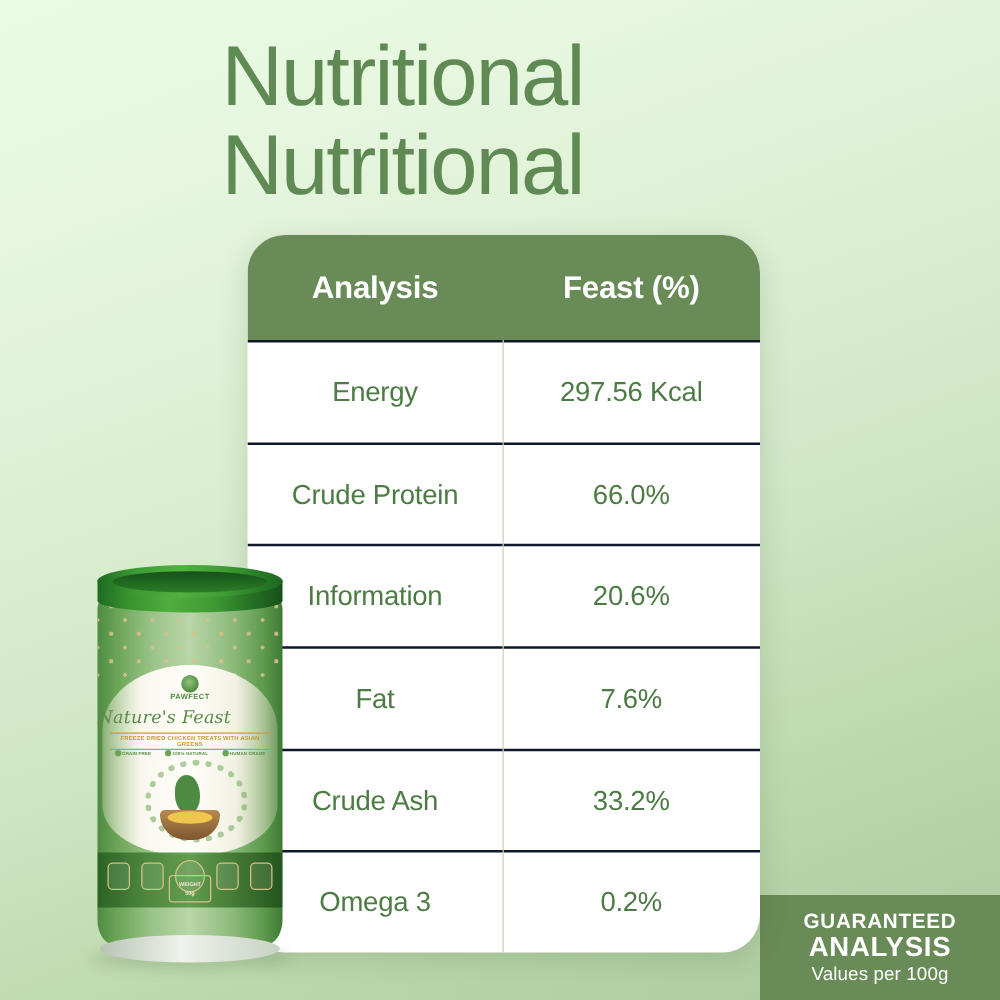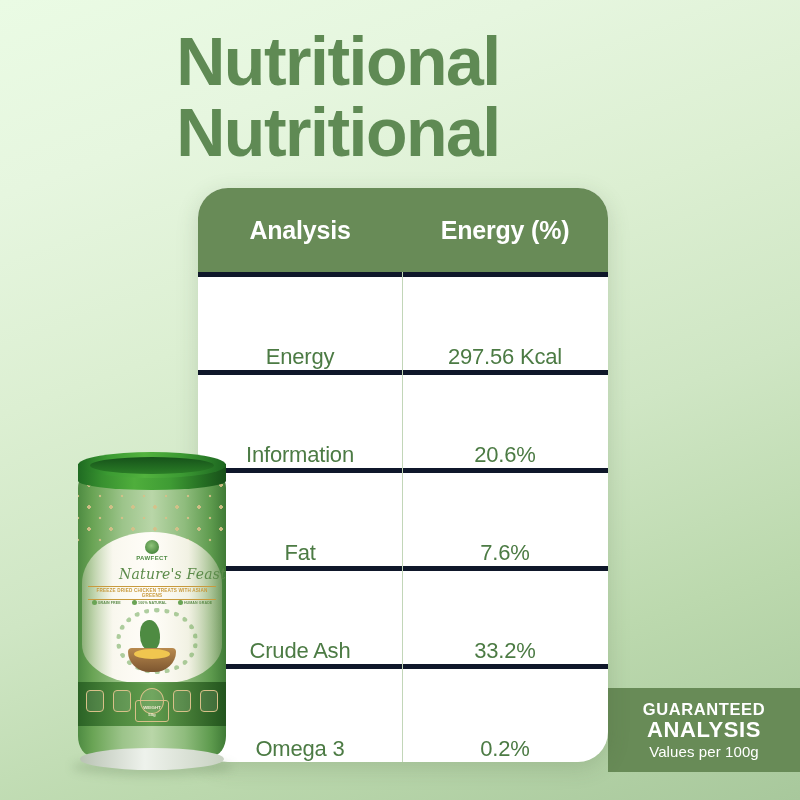--- a/index.html
+++ b/index.html
@@ -25,36 +25,36 @@
         #cfe6c4 58%,
         #bcd9ae 78%,
         #a8c89c 100%);
     overflow: hidden;
   }
 
   
   .title-block {
     position: absolute;
     top: 26px;
-    left: 16px;
+    left: 0;
     width: 644px;
     text-align: center;
     line-height: 1.04;
     color: #5f8a54;
-    font-weight: bold;
+    font-weight: normal;
     font-size: 68px;
     letter-spacing: -1.5px;
   }
   .title-line { display: block; }
 
   
   .ga-band {
     position: absolute;
     left: 608px;
-    top: 688px;
+    top: 716px;
     width: 192px;
     height: 84px;
     background: #688b57;
     display: flex;
     flex-direction: column;
     align-items: center;
     justify-content: center;
     color: #ffffff;
   }
   .ga-line1 {
@@ -109,22 +109,22 @@
 
   .table-body {
     flex: 1 1 auto;
     display: flex;
     flex-direction: column;
     position: relative;
   }
   .trow {
     flex: 1 1 0;
     display: flex;
-    align-items: flex-end;
-    border-top: 5px solid #0f172a;
+    align-items: center;
+    border-top: 2px solid #0f172a;
   }
   .trow:first-child { border-top: none; }
   .tcell {
     font-size: 22px;
     color: #4c7b44;
     text-align: center;
     letter-spacing: -0.2px;
   }
   .cell-name  { width: 204px; }
   .cell-value { width: 206px; }
@@ -208,21 +208,21 @@
     width: 14px;
     height: 14px;
     margin: 0 auto 1px;
     border-radius: 50%;
     background: radial-gradient(circle at 45% 40%, #8fc47a, #4e8b42 70%);
   }
   .can-title {
     position: absolute;
     left: 0; right: 0;
     top: 92px;
-    text-align: right;
+    text-align: left;
     font-family: "DejaVu Serif", serif;
     font-style: italic;
     font-size: 14px;
     color: #5c8b4a;
     letter-spacing: 0.2px;
   }
   .can-sub {
     position: absolute;
     left: 10px; right: 10px;
     top: 112px;
@@ -404,28 +404,32 @@
 
   <div class="ga-band">
     <div class="ga-line1">GUARANTEED</div>
     <div class="ga-line2">ANALYSIS</div>
     <div class="ga-line3">Values per 100g</div>
   </div>
 
   <div class="table-card">
     <div class="table-head">
       <div class="th th-analysis">Analysis</div>
-      <div class="th th-values">Energy (%)</div>
+      <div class="th th-values">Feast (%)</div>
     </div>
     <div class="table-body">
       <div class="col-divider"></div>
 
       <div class="trow">
         <div class="tcell cell-name">Energy</div>
         <div class="tcell cell-value">297.56 Kcal</div>
+      </div>
+      <div class="trow">
+        <div class="tcell cell-name">Crude Protein</div>
+        <div class="tcell cell-value">66.0%</div>
       </div>
       <div class="trow">
         <div class="tcell cell-name">Information</div>
         <div class="tcell cell-value">20.6%</div>
       </div>
       <div class="trow">
         <div class="tcell cell-name">Fat</div>
         <div class="tcell cell-value">7.6%</div>
       </div>
       <div class="trow">

